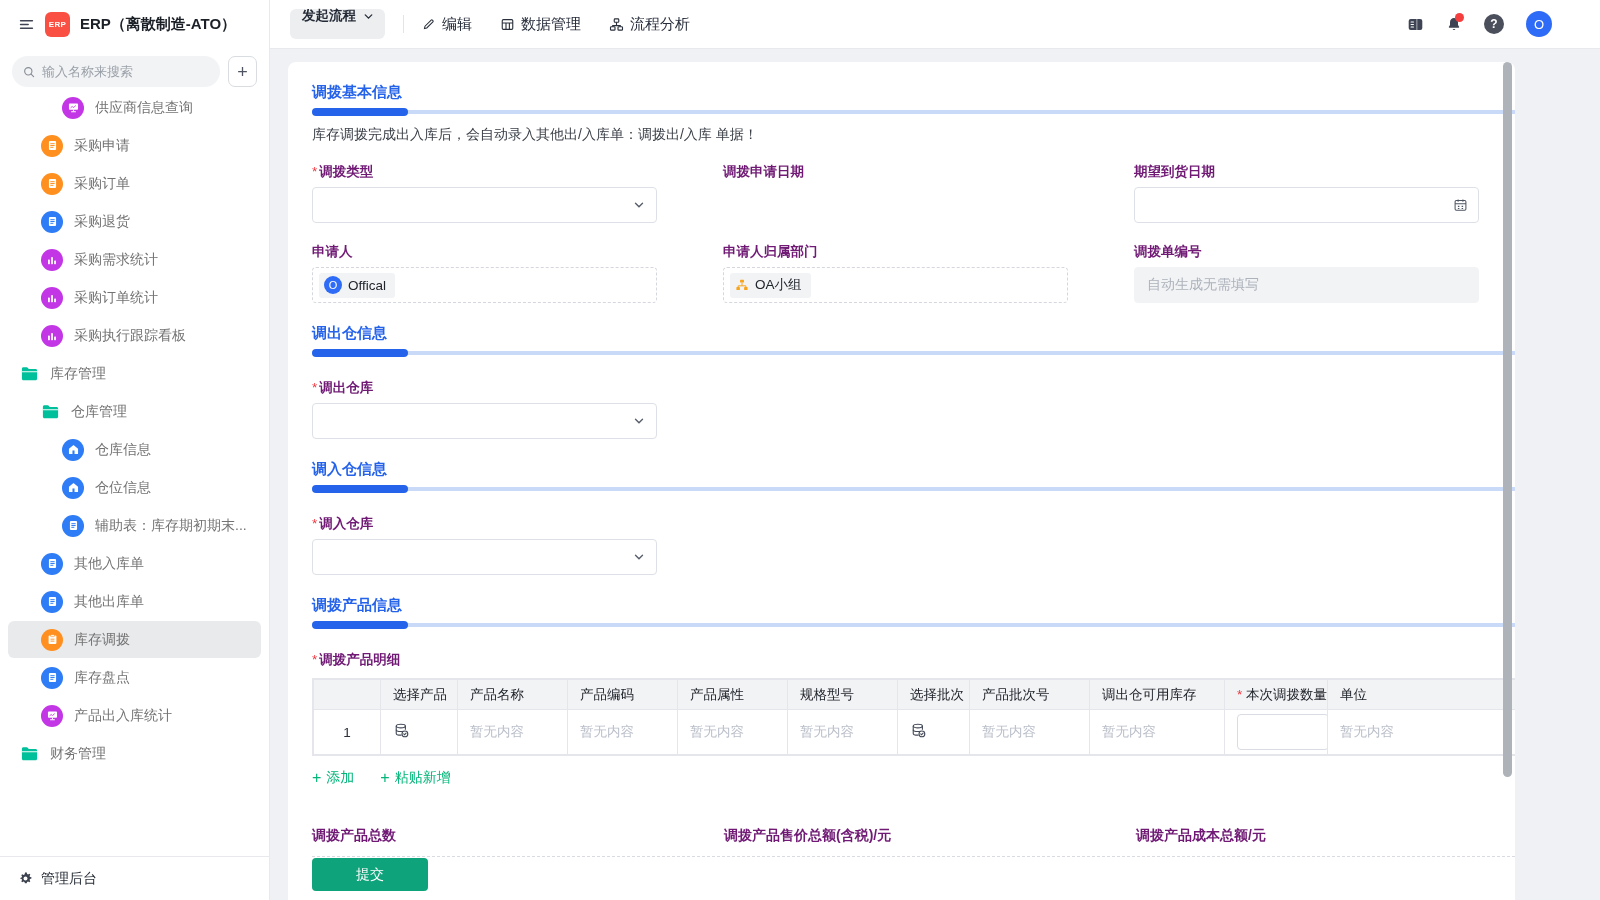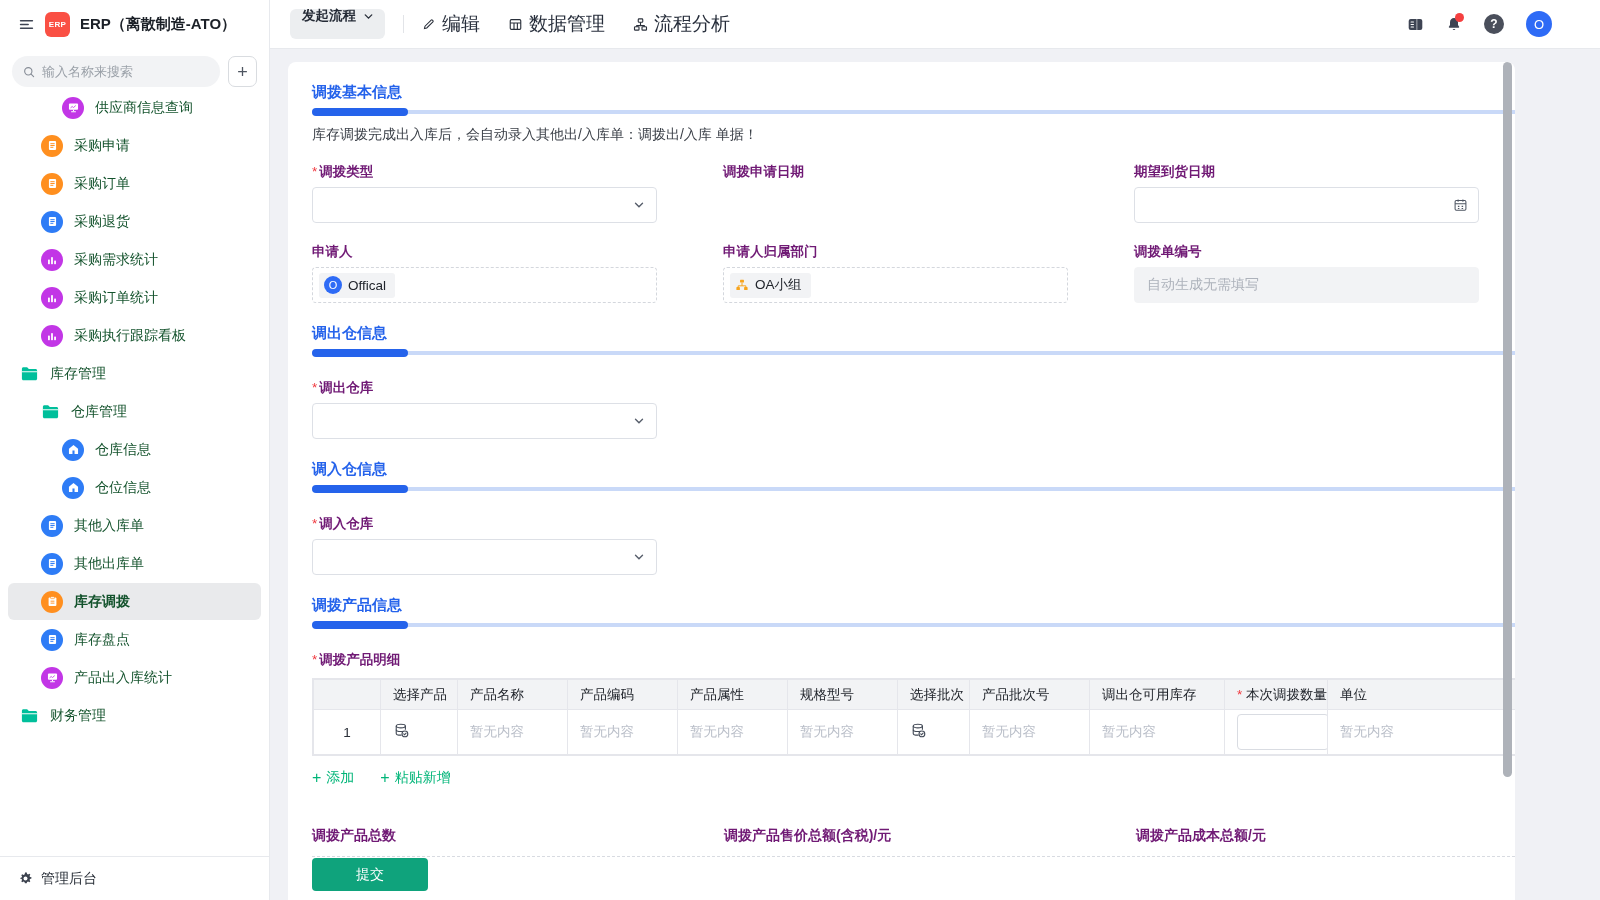--- a/index.html
+++ b/index.html
@@ -9,32 +9,32 @@
   .sidebar { position:absolute; left:0; top:0; width:270px; height:900px; background:#fff; border-right:1px solid #e7e9ed; }
   .side-head { display:flex; align-items:center; height:48px; padding:0 12px 0 18px; gap:10px; }
   .burger { display:flex; align-items:center; cursor:pointer; }
   .logo { width:25px; height:25px; border-radius:6px; background:#fa5044; color:#fff; font-size:8px; font-weight:bold; display:flex; align-items:center; justify-content:center; letter-spacing:.3px; }
   .app-title { font-size:15px; font-weight:bold; color:#1c2128; white-space:nowrap; }
   .search-row { display:flex; align-items:center; padding:8px 12px 0 12px; gap:8px; }
   .search-box { flex:0 0 208px; height:31px; background:#f2f3f5; border-radius:16px; display:flex; align-items:center; padding:0 10px; gap:6px; }
   .search-box .ph { font-size:13px; color:#9aa0a8;font-family:Liberation Serif, serif; }
   .plus-btn { width:31px; height:31px; border:1px solid #d9dce0; border-radius:7px; background:#fff; color:#4e5560; font-size:18px; line-height:1; display:flex; align-items:center; justify-content:center; cursor:pointer; }
   .side-nav { position:absolute; top:88px; left:0; right:0; bottom:56px; overflow:hidden; }
-  .side-item { display:flex; align-items:center; height:37px; margin:1px 8px; border-radius:6px; gap:11px; font-size:14px; color:#14532d; cursor:pointer; }
-  .side-item.selected { background:#e9eaec;font-weight:bold; }
+  .side-item { display:flex; align-items:center; height:37px; margin:1px 8px; border-radius:6px; gap:11px; font-size:14px; color:#737373; cursor:pointer; }
+  .side-item.selected { background:#e9eaec; }
   .nav-ic { flex:0 0 auto; display:flex; align-items:center; justify-content:center; }
   .nav-ic.circle { width:22px; height:22px; border-radius:50%; }
   .side-label { white-space:nowrap; overflow:hidden; text-overflow:ellipsis; }
   .side-foot { position:absolute; left:0; right:0; bottom:0; height:44px; border-top:1px solid #e7e9ed; display:flex; align-items:center; padding:0 18px; gap:8px; font-size:14px; color:#2a3039; cursor:pointer; background:#fff; }
 
   
   .topbar { position:absolute; left:270px; top:0; width:1330px; height:49px; background:#fff; border-bottom:1px solid #e7e9ed; display:flex; align-items:center; padding:0 48px 0 20px; }
   .launch-btn { height:30px; background:#eceef0; border-radius:6px; display:flex; align-items:center; padding:0 10px 16px 12px; gap:6px; font-size:13.5px; font-weight:bold; color:#252b36; cursor:pointer; }
   .tb-divider { width:1px; height:18px; background:#e2e4e8; margin:0 18px; }
-  .tb-item { display:flex; align-items:center; gap:6px; font-size:19px; color:#272e3b; margin-right:28px; cursor:pointer; }
+  .tb-item { display:flex; align-items:center; gap:6px; font-size:15px; color:#272e3b; margin-right:28px; cursor:pointer; }
   .tb-right { margin-left:auto; display:flex; align-items:center; gap:22px; }
   .bell-wrap { position:relative; cursor:pointer; display:flex; }
   .bell-dot { position:absolute; right:-2px; top:-3px; width:9px; height:9px; border-radius:50%; background:#f53f3f; }
   .help-circle { width:20px; height:20px; border-radius:50%; background:#4a4f5b; color:#fff; font-size:12px; font-weight:bold; display:flex; align-items:center; justify-content:center; cursor:pointer; }
   .avatar { width:26px; height:26px; border-radius:50%; background:#2e6bf6; color:#fff; font-size:13px; display:flex; align-items:center; justify-content:center; cursor:pointer; }
 
   
   .card { position:absolute; left:288px; top:62px; width:1227px; height:838px; background:#fff; border-radius:8px 8px 0 0; padding:22px 0 0 24px; overflow:hidden; }
   .scroll-thumb { position:absolute; right:3px; top:0; width:9px; height:715px; border-radius:5px; background:#aeb2b9; }
   .sec-title { font-size:15px; font-weight:bold; color:#2563eb; line-height:15px; margin-bottom:9px; }
@@ -198,20 +198,29 @@
         <span class="side-label">仓库信息</span>
       </div>
       <div class="side-item" style="padding-left: 54px;">
         <span class="nav-ic circle" style="background: rgb(46, 124, 246); color: rgb(46, 124, 246);">
           <svg viewBox="0 0 20 20" width="13" height="13">
             <path d="M10 3.2l7 5.6V16a1 1 0 01-1 1H4a1 1 0 01-1-1V8.8z" fill="#fff"></path>
             <rect x="8.4" y="11.5" width="3.2" height="5.5" fill="currentColor"></rect>
           </svg>
         </span>
         <span class="side-label">仓位信息</span>
+      </div>
+      <div class="side-item" style="padding-left: 54px;">
+        <span class="nav-ic circle" style="background: rgb(46, 124, 246); color: rgb(46, 124, 246);">
+          <svg viewBox="0 0 20 20" width="13" height="13">
+            <rect x="4.5" y="3" width="11" height="14" rx="1.6" fill="#fff"></rect>
+            <path d="M7.3 7.2h5.4M7.3 10h5.4M7.3 12.8h3.4" stroke="currentColor" stroke-width="1.5" stroke-linecap="round"></path>
+          </svg>
+        </span>
+        <span class="side-label">辅助表：库存期初期末...</span>
       </div>
       <div class="side-item" style="padding-left: 33px;">
         <span class="nav-ic circle" style="background: rgb(46, 124, 246); color: rgb(46, 124, 246);">
           <svg viewBox="0 0 20 20" width="13" height="13">
             <rect x="4.5" y="3" width="11" height="14" rx="1.6" fill="#fff"></rect>
             <path d="M7.3 7.2h5.4M7.3 10h5.4M7.3 12.8h3.4" stroke="currentColor" stroke-width="1.5" stroke-linecap="round"></path>
           </svg>
         </span>
         <span class="side-label">其他入库单</span>
       </div>

